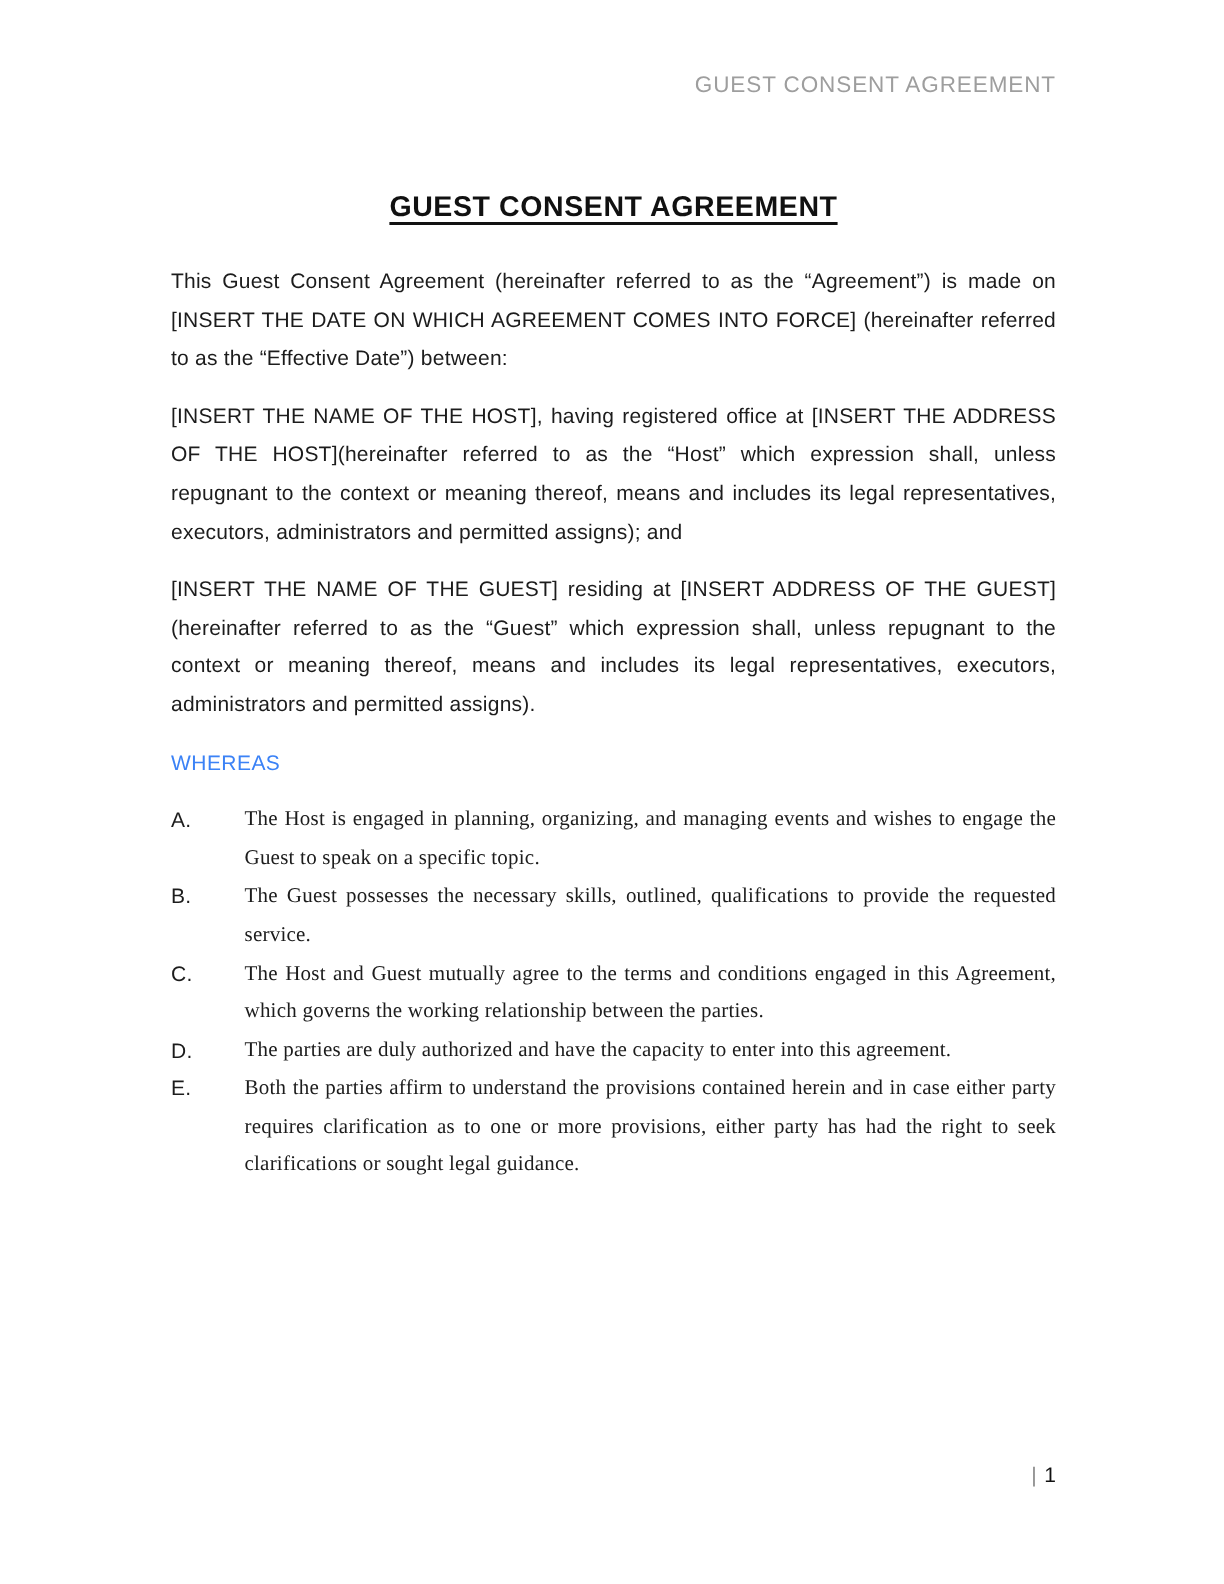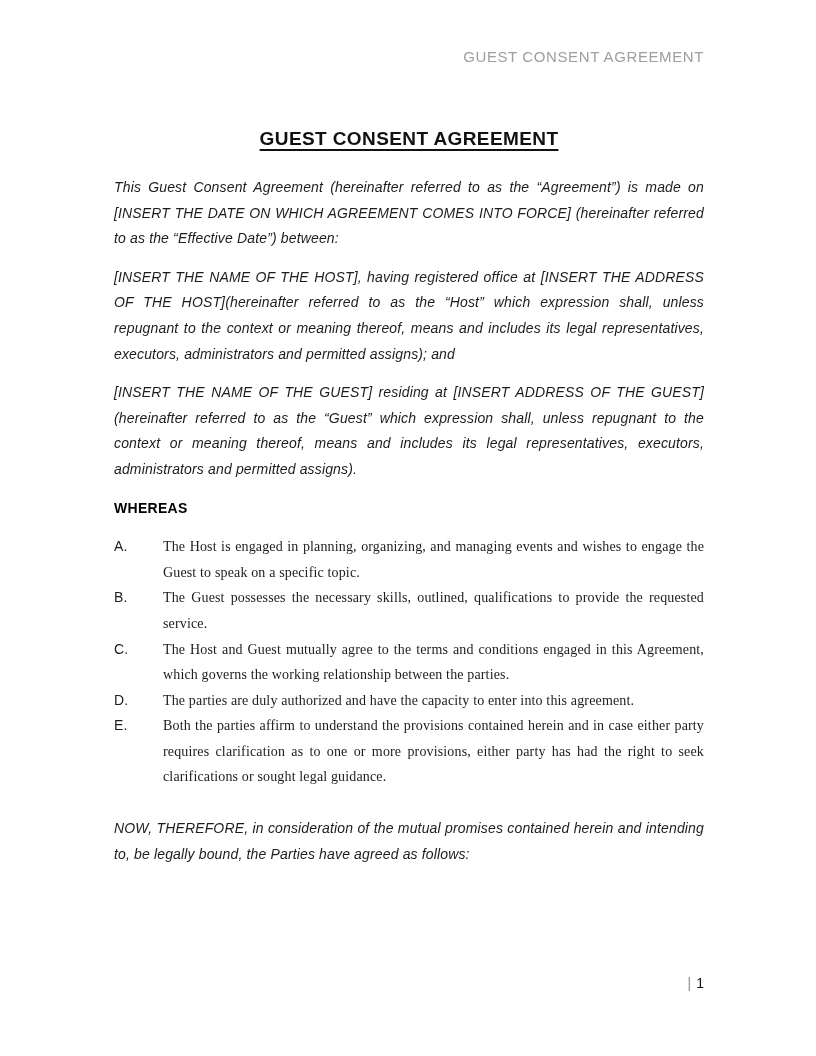--- a/index.html
+++ b/index.html
@@ -39,29 +39,28 @@
     text-decoration: underline;
     text-decoration-thickness: 2px;
     text-underline-offset: 4px;
   }
   .body-par {
     margin: 0 0 13px 0;
     font-size: 14px;
     line-height: 25.6px;
     text-align: justify;
     letter-spacing: 0.15px;
-    font-style: italic;
   }
   .whereas-heading {
     margin: 12px 0 13px 0;
     font-size: 14px;
     line-height: 25.6px;
-    font-weight: 700;
+    font-weight: 400;
     letter-spacing: 0.3px;
-    color: #000000;
+    color: #3b82f6;
   }
   .recitals {
     margin: 0 0 13px 0;
   }
   .recital {
     display: flex;
     font-size: 14px;
     line-height: 25.6px;
     letter-spacing: 0.15px;
   }
@@ -123,19 +122,18 @@
     <div class="recital">
       <span class="recital-letter">D.</span>
       <span class="recital-text">The parties are duly authorized and have the capacity to enter into this agreement.</span>
     </div>
     <div class="recital">
       <span class="recital-letter">E.</span>
       <span class="recital-text">Both the parties affirm to understand the provisions contained herein and in case either party requires clarification as to one or more provisions, either party has had the right to seek clarifications or sought legal guidance.</span>
     </div>
   </div>
 
-  <p class="body-par now-therefore">NOW, THEREFORE, in consideration of the mutual promises contained herein and intending to, be legally bound, the Parties have agreed as follows:</p>
 
   <div class="page-footer">
     <span class="footer-sep">|</span><span>1</span>
   </div>
 
 </div>
 
 </body></html>

